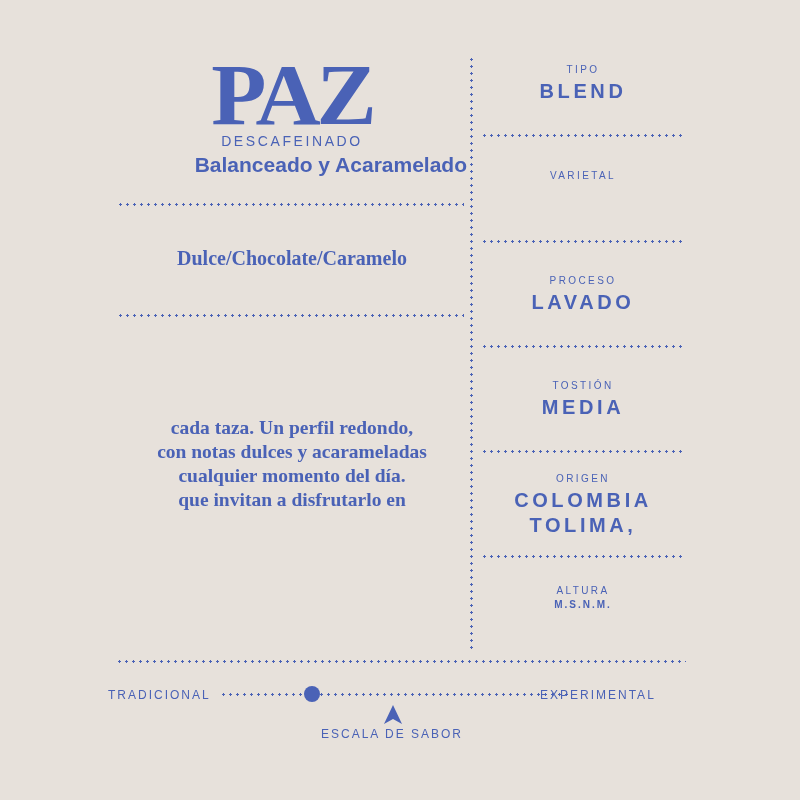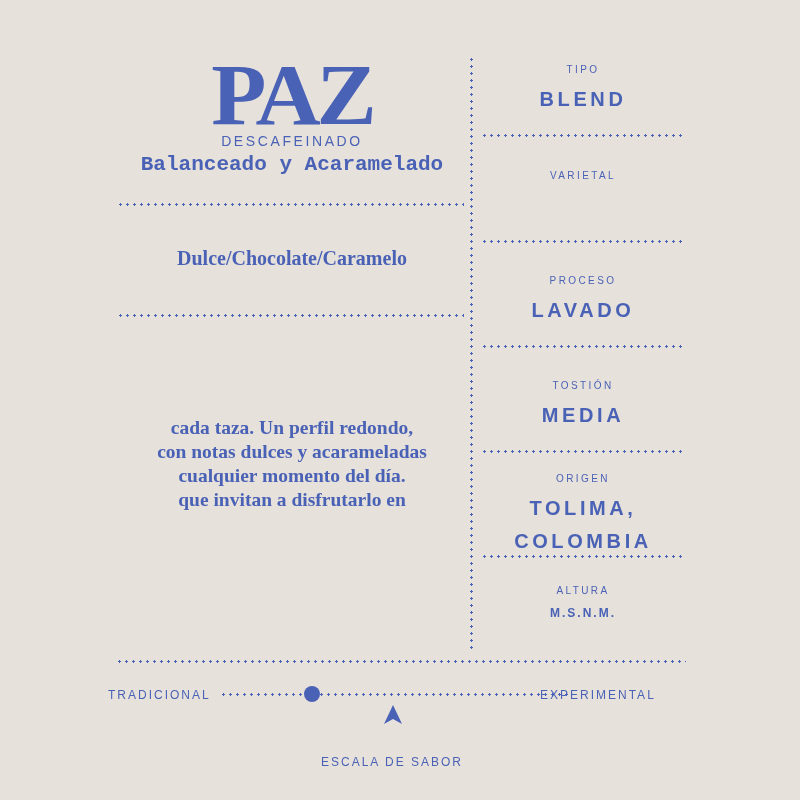--- a/index.html
+++ b/index.html
@@ -22,41 +22,41 @@
   .title {
     left:117px; width:350px; top:50px; text-align:center;
     font-family:"Liberation Serif", serif; font-weight:bold;
     font-size:86px; line-height:90px; letter-spacing:-4px; transform:scaleX(1.05);
   }
   .subtitle {
     left:117px; width:350px; top:133px; text-align:center;
     font-size:14px; letter-spacing:2.6px;
   }
   .tagline {
-    left:117px; width:350px; top:153px; text-align:center;
-    font-family:Liberation Mono, monospace; font-size:21px; font-weight:bold;
+    left:117px; width:350px; top:153px; text-align:right;
+    font-family:Liberation Sans, sans-serif; font-size:21px; font-weight:bold;
   }
   .notes {
     left:117px; width:350px; top:247px; text-align:center;
     font-family:"Liberation Serif", serif; font-size:20px; font-weight:bold;
   }
   .desc {
     left:117px; width:350px; top:416px; text-align:center;
     font-family:"Liberation Serif", serif; font-size:19.5px; font-weight:bold; line-height:24px;
   }
   .spec { left:478px; width:210px; text-align:center; }
   .spec .label { font-size:10px; letter-spacing:2.4px; line-height:18px; }
-  .spec .value { font-size:20px; font-weight:bold; letter-spacing:3.6px; line-height:25px;margin-top:8px; }
-  .spec .unit { font-size:12px; font-weight:bold; letter-spacing:2px; line-height:10px;margin-top:8px; }
+  .spec .value { font-size:20px; font-weight:bold; letter-spacing:3.6px; line-height:25px; }
+  .spec .unit { font-size:10px; font-weight:bold; letter-spacing:2px; line-height:10px; }
   .scale-label { font-size:12px; letter-spacing:2px; top:688px; }
   .knob {
     left:304px; top:686px; width:16px; height:16px; border-radius:50%; background:#4a62b6;
   }
   .arrow { left:384px; top:705px; }
-  .escala { left:292px; width:200px; top:727px; text-align:center; font-size:12px; letter-spacing:2px;margin-top:28px; }
+  .escala { left:292px; width:200px; top:727px; text-align:center; font-size:12px; letter-spacing:2px; }
 </style>
 </head>
 <body>
 
 <div class="abs title">PAZ</div>
 <div class="abs subtitle">DESCAFEINADO</div>
 <div class="abs tagline">Balanceado y Acaramelado</div>
 
 <div class="hdots" style="left:117px; top:203px; width:347px;"></div>
 <div class="abs notes">Dulce/Chocolate/Caramelo</div>
@@ -89,22 +89,22 @@
 <div class="hdots" style="left:481px; top:345px; width:203px;"></div>
 
 <div class="abs spec" style="top:377px;">
   <div class="label">TOSTIÓN</div>
   <div class="value">MEDIA</div>
 </div>
 <div class="hdots" style="left:481px; top:450px; width:203px;"></div>
 
 <div class="abs spec" style="top:470px;">
   <div class="label">ORIGEN</div>
+  <div class="value">COLOMBIA</div>
   <div class="value">TOLIMA,</div>
-  <div class="value">COLOMBIA</div>
 </div>
 <div class="hdots" style="left:481px; top:555px; width:203px;"></div>
 
 <div class="abs spec" style="top:582px;">
   <div class="label">ALTURA</div>
   <div class="unit">M.S.N.M.</div>
 </div>
 
 <div class="hdots" style="left:116px; top:660px; width:570px;"></div>
 

